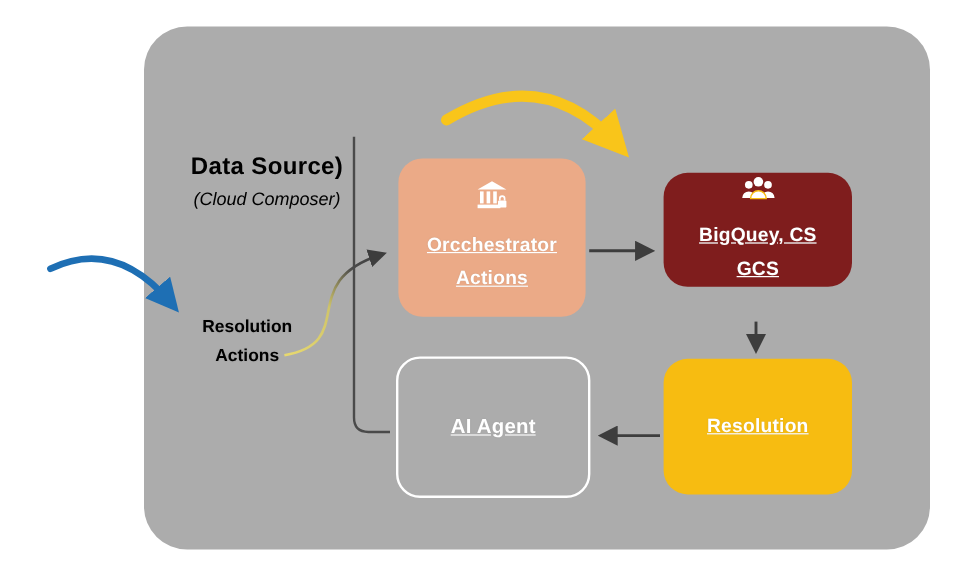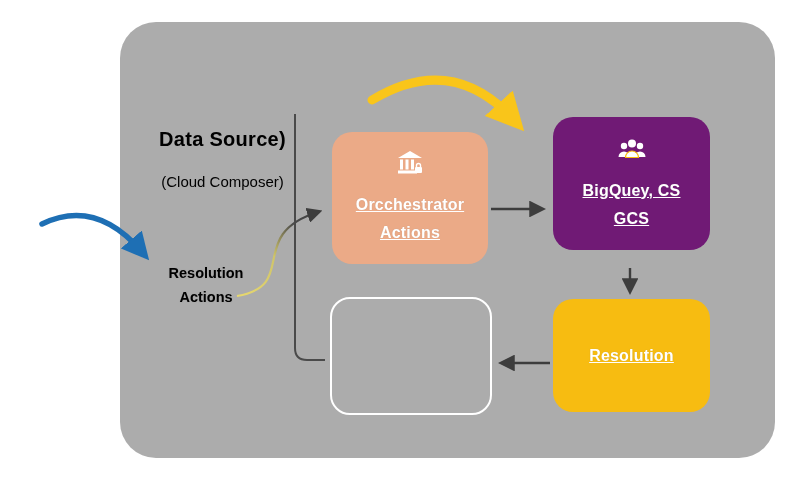--- a/index.html
+++ b/index.html
@@ -58,23 +58,23 @@
     align-items: center;
     justify-content: center;
   }
   .box-orange {
     left: 332px; top: 132px;
     width: 156px; height: 132px;
     background: #ebaa87;
     border-radius: 20px;
   }
   .box-yellow-top {
-    left: 553px; top: 117px;
-    width: 157px; height: 133px;
-    background: #701a75;
+    left: 553px; top: 144px;
+    width: 157px; height: 95px;
+    background: #7f1d1d;
     border-radius: 20px;
   }
   .box-white {
     left: 330px; top: 297px;
     width: 162px; height: 118px;
     background: transparent;
     border: 2px solid #ffffff;
     border-radius: 20px;
   }
   .box-white .line { font-size: 17px; }
@@ -93,21 +93,22 @@
     left: 140px; top: 128px; width: 165px;
   }
   .label-data-source .l1 {
     font-size: 20px;
     font-weight: 700;
     letter-spacing: 0.3px;
   }
   .label-data-source .l2 {
     font-size: 15px;
     font-weight: 400;
-    margin-top: 22px;
+    margin-top: 7px;
+    font-style: italic;
   }
   .label-resolution {
     left: 160px; top: 261px; width: 92px;
   }
   .label-resolution .l1, .label-resolution .l2 {
     font-size: 14.5px;
     font-weight: 600;
     line-height: 24px;
     text-shadow: 0 0 1px rgba(120,120,120,0.35);
   }
@@ -192,19 +193,20 @@
           <circle cx="17" cy="6.5" r="4"></circle>
           <path d="M10.5 20.5 a6.5 6.5 0 0 1 13 0 Z" stroke="#f7bc11" stroke-width="1.2"></path>
         </g>
       </svg>
     </div>
     <div class="line">BigQuey, CS</div>
     <div class="line">GCS</div>
   </div>
 
   <div class="node box-white">
+    <div class="line">AI Agent</div>
   </div>
 
   <div class="node box-yellow-bottom">
     <div class="line">Resolution</div>
   </div>
 
 </div>
 
 </body></html>

